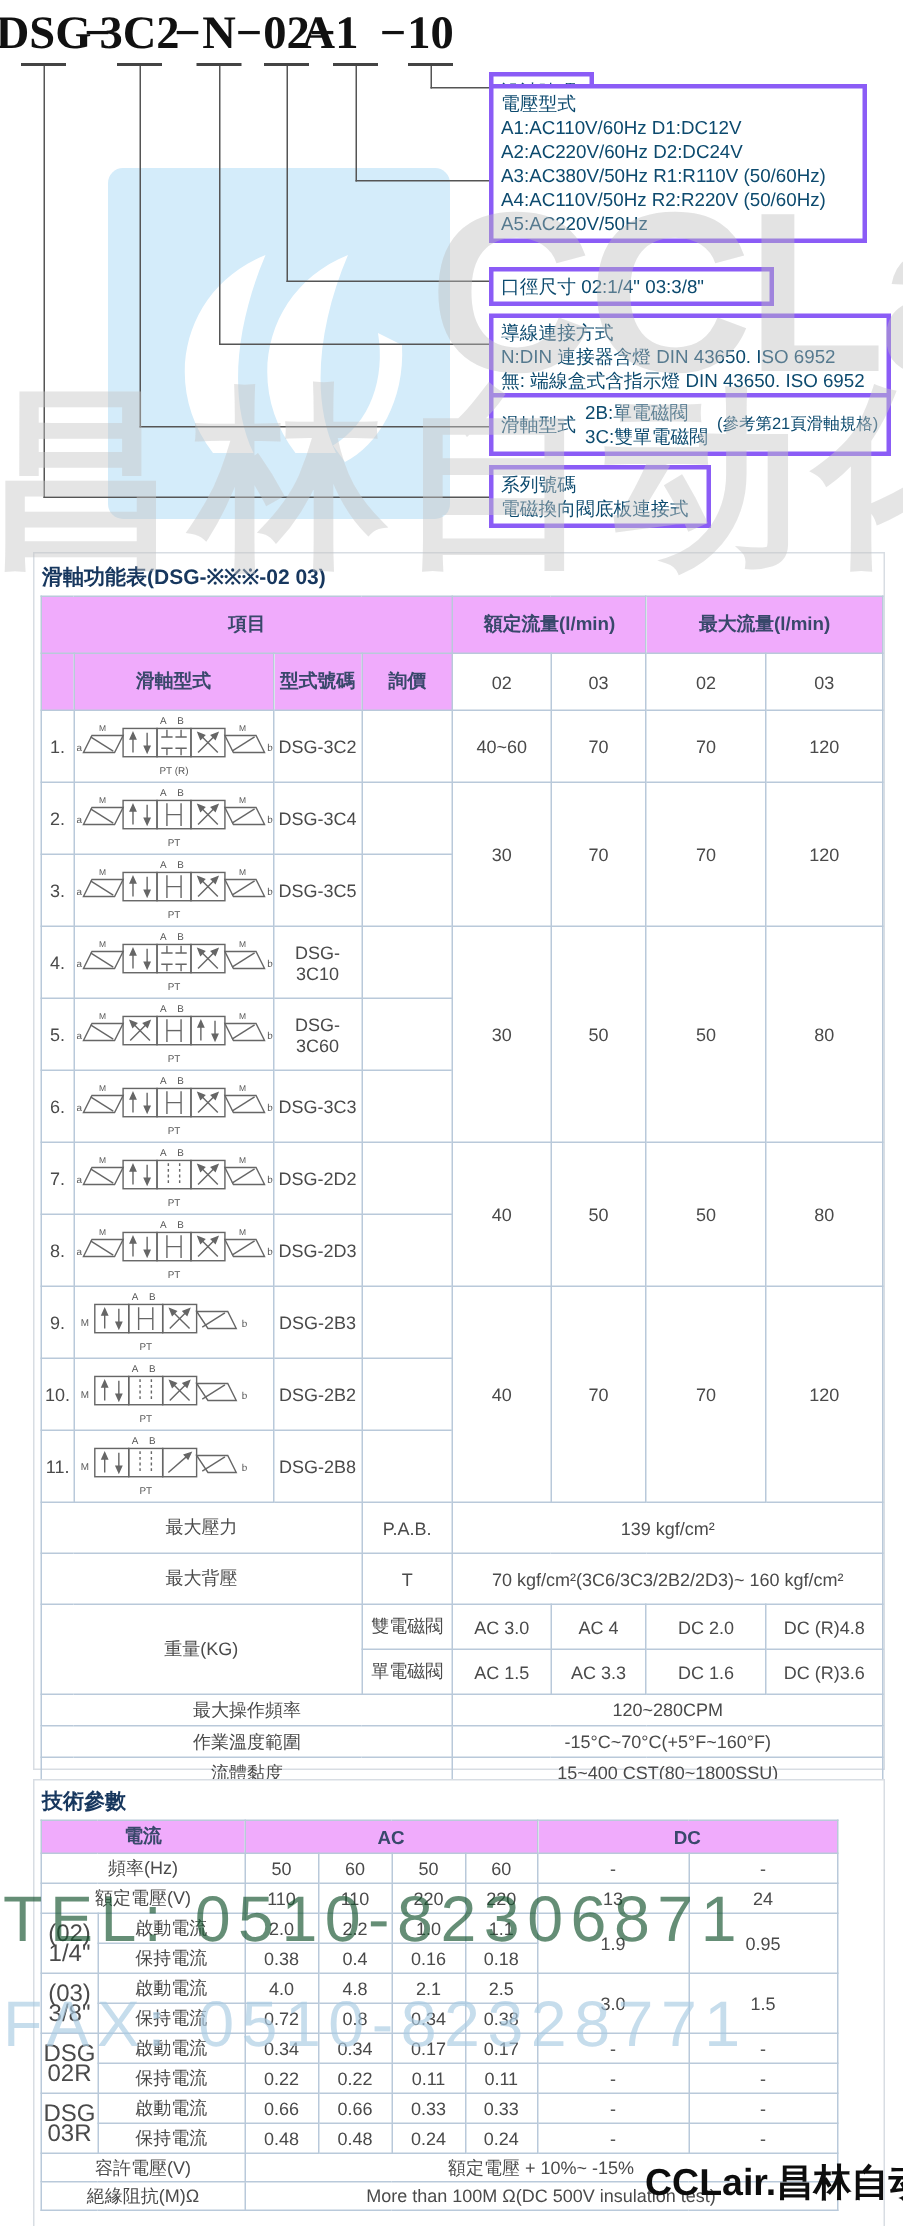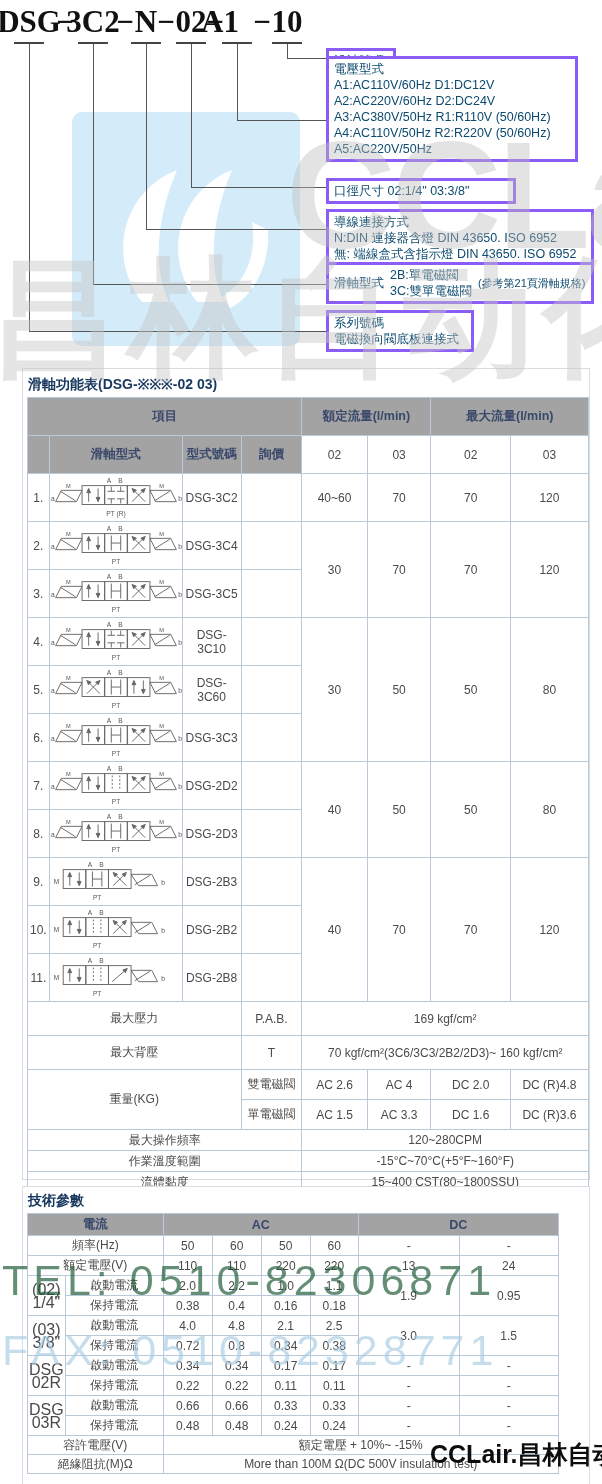--- a/index.html
+++ b/index.html
@@ -28,21 +28,21 @@
   #wm-fax{left:2px;top:1326px;font-size:43px;color:#a9cbe3;opacity:.65;z-index:6;letter-spacing:5px}
   #wm-footer{left:430px;top:1438px;font-size:25px;font-weight:bold;color:#0d0d0d;z-index:7}
   
   .sec{position:absolute;left:22px;width:568px;background:#fff;border:1px solid #d8dde3;z-index:1;box-sizing:border-box}
   #sec-spool{top:368px;height:812px}
   #sec-tech{top:1186px;height:330px}
   .sec-title{color:#17375e;font-weight:bold;font-size:14px;margin:5px 0 3px 5px}
   table{border-collapse:collapse;table-layout:fixed;margin-left:4px}
   td{border:1px solid #b9c9da;font-size:12px;color:#4a4a4a;text-align:center;
      padding:0 1px;overflow:hidden;vertical-align:middle}
-  .hb{background:#a3a3a3;color:#39486b;font-weight:bold;font-size:12.5px}
+  .hb{background:#f0abfc;color:#39486b;font-weight:bold;font-size:12.5px}
   tr.h1{height:38px} tr.h2{height:38px}
   tr.r{height:45px} tr.sp{height:34px} tr.wt{height:30px} tr.sm{height:21px}
   tr.th{height:22px} tr.t{height:20px} tr.tf{height:19px}
   td.grp{white-space:pre-line;line-height:13px;font-size:16px}
   td.diagc{padding:0}
   svg text{font-family:"Liberation Sans",sans-serif}
 </style>
 </head>
 <body>
 
@@ -528,31 +528,31 @@
                 <text x="50" y="9" font-size="7" letter-spacing="3" text-anchor="middle" fill="#555" stroke="none">A B</text>
                 <text x="50" y="44" font-size="7" text-anchor="middle" fill="#555" stroke="none">PT</text>
               </g>
             </svg></td>
           <td>DSG-2B8</td>
           <td></td>
         </tr>
         <tr class="sp">
           <td colspan="3">最大壓力</td>
           <td>P.A.B.</td>
-          <td colspan="4">169 kgf/cm²</td>
+          <td colspan="4">139 kgf/cm²</td>
         </tr>
         <tr class="sp">
           <td colspan="3">最大背壓</td>
           <td>T</td>
           <td colspan="4">70 kgf/cm²(3C6/3C3/2B2/2D3)~ 160 kgf/cm²</td>
         </tr>
         <tr class="wt">
           <td colspan="3" rowspan="2">重量(KG)</td>
           <td>雙電磁閥</td>
-          <td>AC 2.6</td>
+          <td>AC 3.0</td>
           <td>AC 4</td>
           <td>DC 2.0</td>
           <td>DC (R)4.8</td>
         </tr>
         <tr class="wt">
           <td>單電磁閥</td>
           <td>AC 1.5</td>
           <td>AC 3.3</td>
           <td>DC 1.6</td>
           <td>DC (R)3.6</td>

